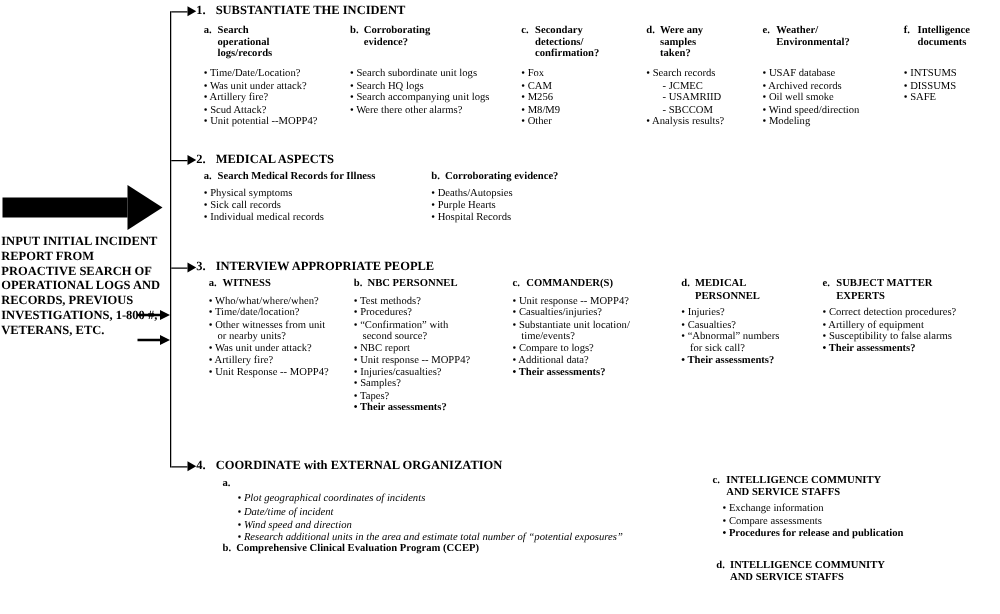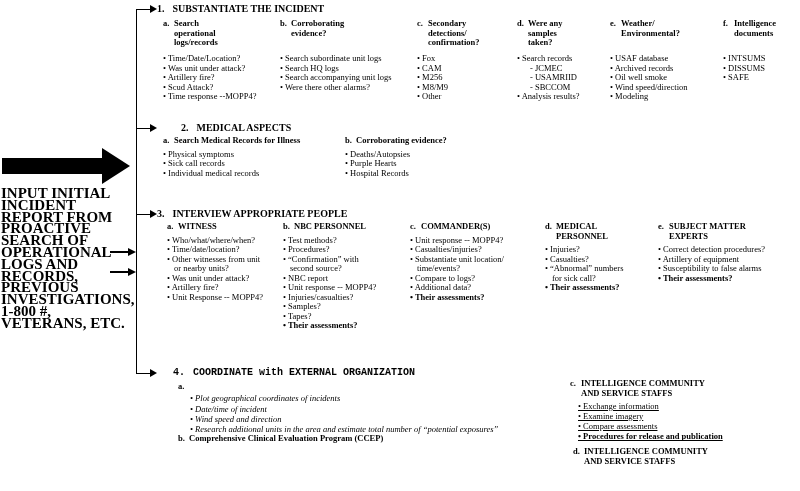--- a/index.html
+++ b/index.html
@@ -17,21 +17,21 @@
   }
   .big-arrow-shaft { position:absolute; background:#000; }
   .big-arrow-head { position:absolute; width:0; height:0;
     border-left:28px solid #000; border-top:18px solid transparent; border-bottom:18px solid transparent; }
   .small-arrow-shaft { position:absolute; background:#000; height:2px; }
   .small-arrow-head { position:absolute; width:0; height:0;
     border-left:8px solid #000; border-top:4px solid transparent; border-bottom:4px solid transparent; }
   
   .input-text {
     position:absolute; left:1px; top:188px; width:142px;
-    font-weight:bold; font-size:15px; line-height:11.8px; white-space:pre-line;
+    font-weight:bold; font-size:10px; line-height:11.8px; white-space:pre-line;
   }
   
   .sec-hdr { position:absolute; font-weight:bold; font-size:10px; white-space:nowrap; }
   .snum { display:inline-block; margin-right:8px; }
   
   .col { position:absolute; font-size:8.5px; line-height:9.5px; }
   .hdr { display:flex; font-weight:bold; }
   .hdr .letter { width:11px; flex:none; }
   .hdr .ctitle { white-space:pre-line; }
   .fixh { height:35px; }
@@ -77,21 +77,21 @@
     <span class="letter">a.</span>
     <span class="ctitle">Search
 operational
 logs/records</span>
   </div>
   <div class="list">
       <div class="li">• Time/Date/Location?</div>
       <div class="li">• Was unit under attack?</div>
       <div class="li">• Artillery fire?</div>
       <div class="li">• Scud Attack?</div>
-      <div class="li">• Time response --MOPP4?</div>
+      <div class="li">• Unit potential --MOPP4?</div>
     </div>
 </div>
 
 <div class="col" style="left:280px; top:19px; width:128px;">
   <div class="hdr fixh">
     <span class="letter">b.</span>
     <span class="ctitle">Corroborating
 evidence?</span>
   </div>
   <div class="list">
@@ -155,21 +155,21 @@
     <span class="ctitle">Intelligence
 documents</span>
   </div>
   <div class="list">
       <div class="li">• INTSUMS</div>
       <div class="li">• DISSUMS</div>
       <div class="li">• SAFE</div>
     </div>
 </div>
 
-<div class="sec-hdr" style="left:157px; top:122px;margin-left:24px;">
+<div class="sec-hdr" style="left:157px; top:122px;">
   <span class="snum">2.</span><span>MEDICAL ASPECTS</span>
 </div>
 
 <div class="col" style="left:163px; top:136px; width:190px;">
   <div class="hdr mb4">
     <span class="letter">a.</span>
     <span class="ctitle">Search Medical Records for Illness</span>
   </div>
   <div class="list">
       <div class="li">• Physical symptoms</div>
@@ -267,21 +267,21 @@
 EXPERTS</span>
   </div>
   <div class="list">
       <div class="li">• Correct detection procedures?</div>
       <div class="li">• Artillery of equipment</div>
       <div class="li">• Susceptibility to false alarms</div>
       <div class="li bold">• Their assessments?</div>
     </div>
 </div>
 
-<div class="sec-hdr" style="left:173px; top:367px;font-family:Liberation Mono, monospace;">
+<div class="sec-hdr" style="left:157px; top:367px;">
   <span class="snum">4.</span><span>COORDINATE with EXTERNAL ORGANIZATION</span>
 </div>
 
 <div class="col wide" style="left:178px; top:381px; width:470px;">
   <div class="hdr mb2">
     <span class="letter">a.</span>
   </div>
   <div class="list" style="margin-left:12px;font-style:italic;">
       <div class="li">• Plot geographical coordinates of incidents</div>
       <div class="li">• Date/time of incident</div>
@@ -296,23 +296,22 @@
     <span class="ctitle">Comprehensive Clinical Evaluation Program (CCEP)</span>
   </div>
 </div>
 
 <div class="col wide" style="left:570px; top:378px; width:225px;">
   <div class="hdr mb2">
     <span class="letter">c.</span>
     <span class="ctitle">INTELLIGENCE COMMUNITY
 AND SERVICE STAFFS</span>
   </div>
-  <div class="list" style="margin-left:8px;text-decoration:underline;">
+  <div class="list" style="margin-left:8px;">
       <div class="li">• Exchange information</div>
-      <div class="li">• Examine imagery</div>
       <div class="li">• Compare assessments</div>
       <div class="li bold">• Procedures for release and publication</div>
     </div>
 </div>
 
 <div class="col wide" style="left:573px; top:446px; width:225px;">
   <div class="hdr">
     <span class="letter">d.</span>
     <span class="ctitle">INTELLIGENCE COMMUNITY
 AND SERVICE STAFFS</span>

